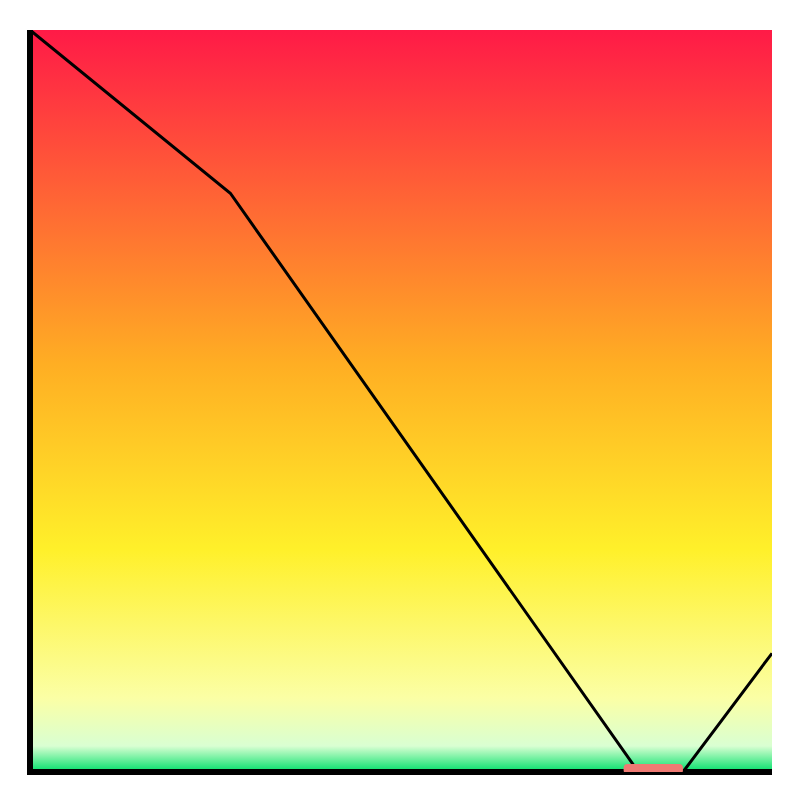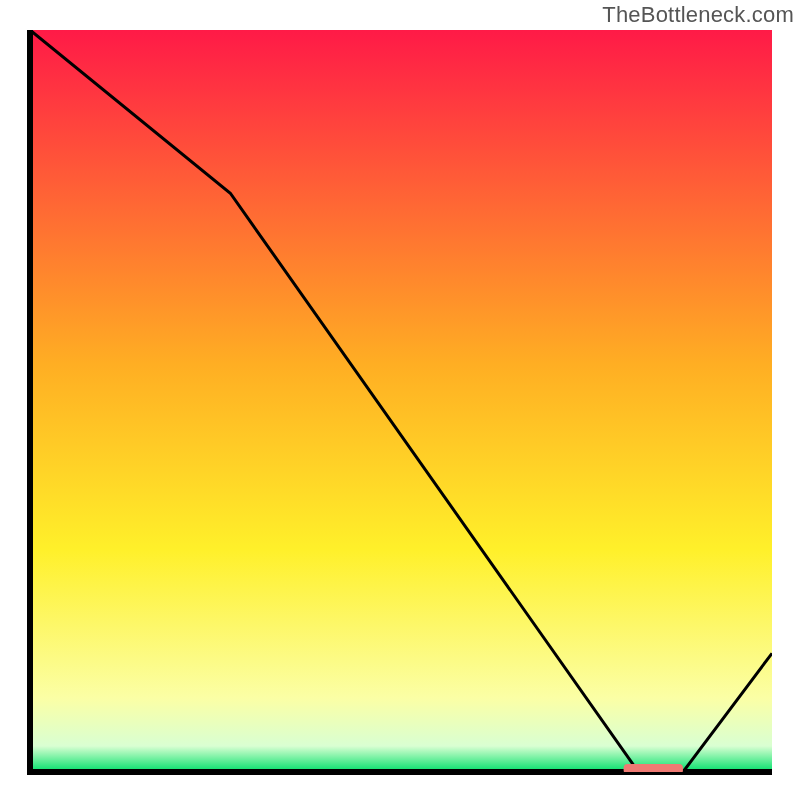--- a/index.html
+++ b/index.html
@@ -25,21 +25,20 @@
     letter-spacing: 0.2px;
   }
   svg {
     display: block;
   }
 </style>
 </head>
 <body>
 
 <div class="stage">
-  <div class="watermark">TheBottleneck.com</div>
 
   <svg id="chart-svg" width="800" height="800" viewBox="0 0 800 800">
     <defs>
       <linearGradient id="bg-grad" x1="0" y1="0" x2="0" y2="1">
           <stop offset="0%" stop-color="#ff1a47"></stop>
           <stop offset="45%" stop-color="#ffae23"></stop>
           <stop offset="70%" stop-color="#fff02a"></stop>
           <stop offset="90%" stop-color="#fbffa5"></stop>
           <stop offset="96.5%" stop-color="#d9ffd2"></stop>
           <stop offset="100%" stop-color="#00e06a"></stop>

